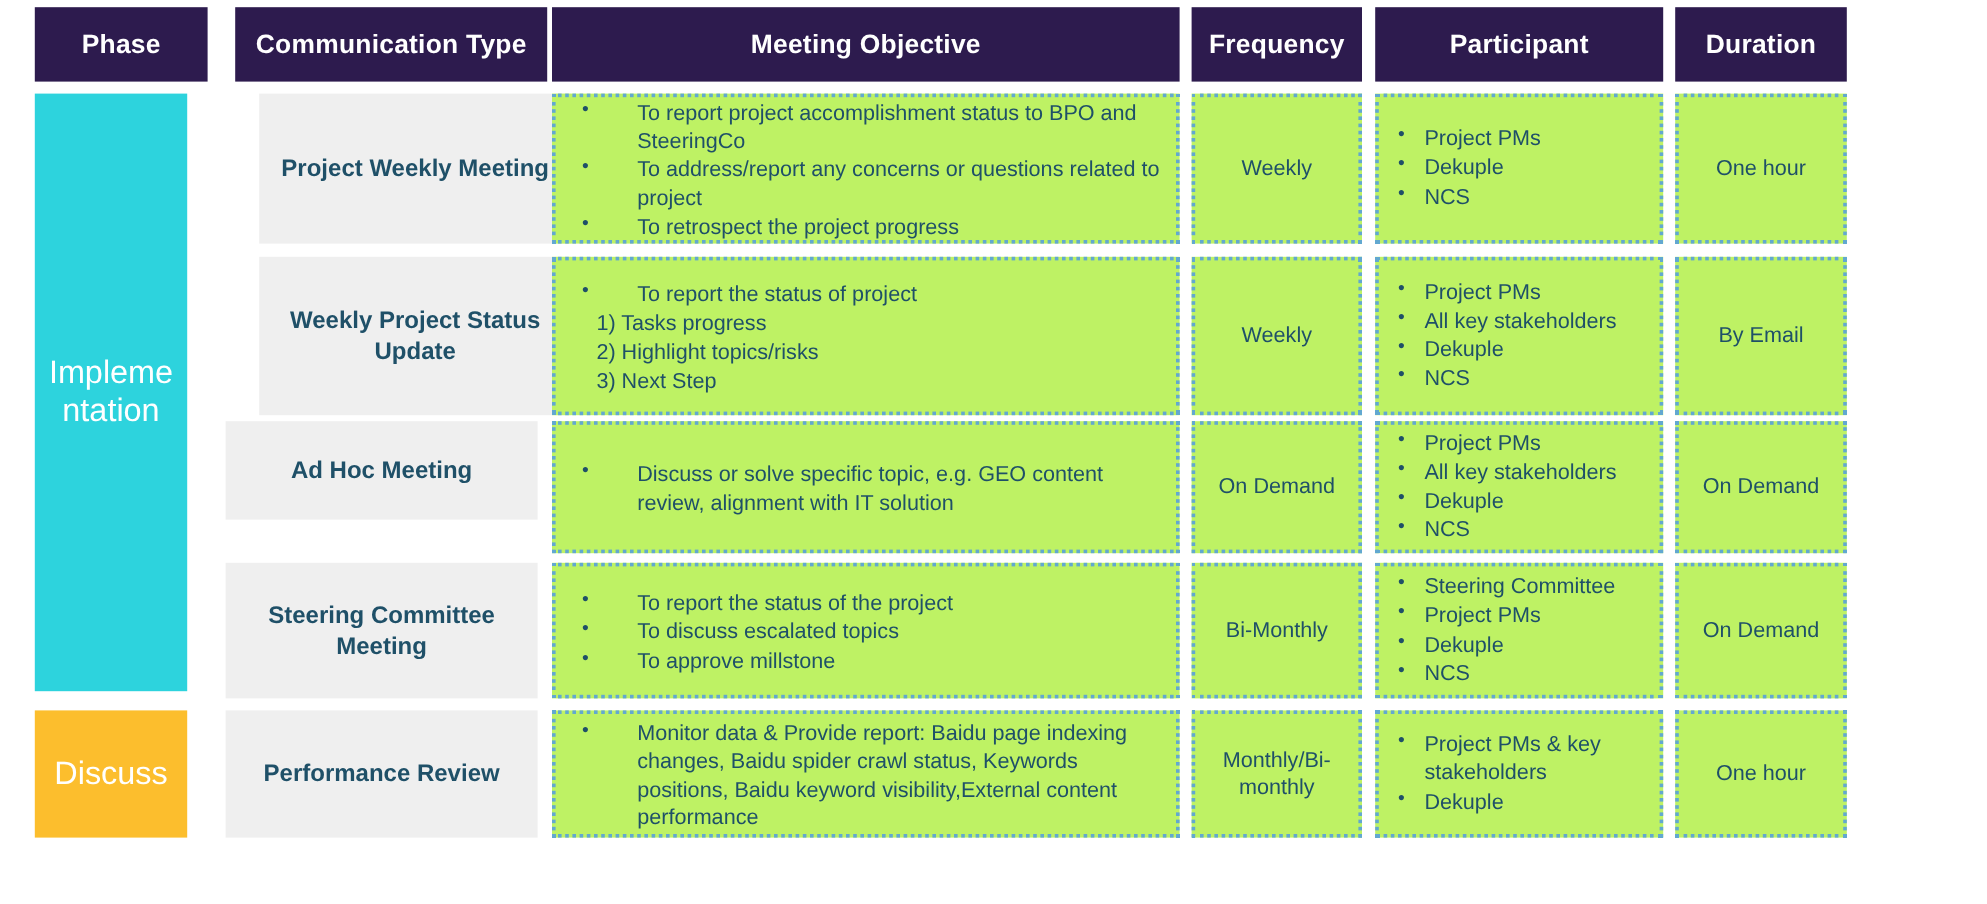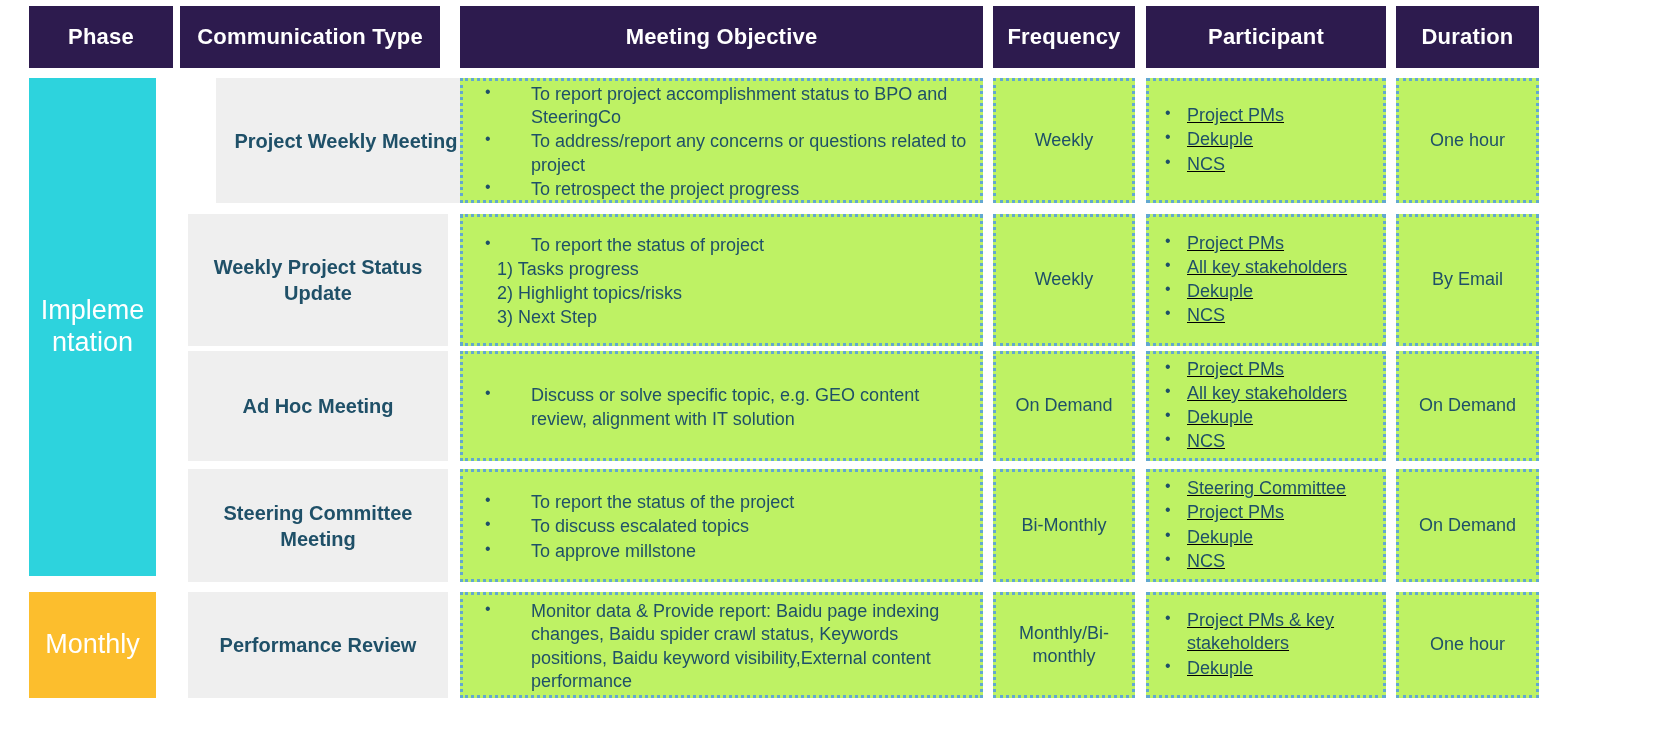--- a/index.html
+++ b/index.html
@@ -38,21 +38,21 @@
     font-size: 22px;
     font-weight: bold;
     display: flex;
     align-items: center;
     justify-content: center;
     text-align: center;
     letter-spacing: .2px;
     font-family: "Liberation Sans", sans-serif;
   }
   .hdr-phase      { left: 29px;   width: 144px; }
-  .hdr-commtype   { left: 180px;  width: 260px; }
+  .hdr-commtype   { left: 196px;  width: 260px; }
   .hdr-objective  { left: 460px;  width: 523px; }
   .hdr-frequency  { left: 993px;  width: 142px; }
   .hdr-participant{ left: 1146px; width: 240px; }
   .hdr-duration   { left: 1396px; width: 143px; }
 
   
   .grid {
     position: absolute;
     left: 0;
     top: 0;
@@ -122,21 +122,20 @@
     font-size: 18px;
     line-height: 1.3;
     padding: 0 6px;
   }
   .participant-cell {
     left: 1146px;
     width: 240px;
     display: flex;
     align-items: center;
     padding: 0 8px 0 4px;
-    text-decoration: underline;
   }
   .duration-cell {
     left: 1396px;
     width: 143px;
     display: flex;
     align-items: center;
     justify-content: center;
     text-align: center;
     color: #1f5068;
     font-size: 18px;
@@ -213,21 +212,21 @@
     <div class="hdr hdr-participant">Participant</div>
     <div class="hdr hdr-duration">Duration</div>
   </div>
 
   <div class="grid" id="grid">
       <div class="cell phase-cell phase-implementation" style="top: 78px; height: 498px; background: rgb(45, 211, 221);">
         <span style="white-space: pre-line;">Impleme
 ntation</span>
       </div>
       <div class="cell phase-cell phase-review" style="top: 592px; height: 106px; background: rgb(252, 190, 45);">
-        <span style="white-space: pre-line;">Monthly</span>
+        <span style="white-space: pre-line;">Discuss</span>
       </div>
       <div class="cell commtype-cell" style="top: 78px; height: 125px; margin-left: 28px;">
         <span>Project Weekly Meeting</span>
       </div>
       <div class="cell objective-cell dotted" style="top: 78px; height: 125px;">
         <ul class="obj-list">
           <li>To report project accomplishment status to BPO and SteeringCo</li>
           <li>To address/report any concerns or questions related to project</li>
           <li>To retrospect the project progress</li>
         </ul>
@@ -238,21 +237,21 @@
       <div class="cell participant-cell dotted" style="top: 78px; height: 125px;">
         <ul class="part-list">
           <li>Project PMs</li>
           <li>Dekuple</li>
           <li>NCS</li>
         </ul>
       </div>
       <div class="cell duration-cell dotted" style="top: 78px; height: 125px;">
         <span>One hour</span>
       </div>
-      <div class="cell commtype-cell" style="top: 214px; height: 132px;">
+      <div class="cell commtype-cell" style="top: 214px; height: 132px; margin-left: 28px;">
         <span>Weekly Project Status Update</span>
       </div>
       <div class="cell objective-cell dotted" style="top: 214px; height: 132px;">
         <ul class="obj-list">
           <li>To report the status of project</li>
           <li class="plain">1) Tasks progress</li>
           <li class="plain">2) Highlight topics/risks</li>
           <li class="plain">3) Next Step</li>
         </ul>
       </div>
@@ -263,21 +262,21 @@
         <ul class="part-list">
           <li>Project PMs</li>
           <li>All key stakeholders</li>
           <li>Dekuple</li>
           <li>NCS</li>
         </ul>
       </div>
       <div class="cell duration-cell dotted" style="top: 214px; height: 132px;">
         <span>By Email</span>
       </div>
-      <div class="cell commtype-cell" style="top: 351px; height: 110px;">
+      <div class="cell commtype-cell" style="top: 351px; height: 82px;">
         <span>Ad Hoc Meeting</span>
       </div>
       <div class="cell objective-cell dotted" style="top: 351px; height: 110px;">
         <ul class="obj-list">
           <li>Discuss or solve specific topic, e.g. GEO content review, alignment with IT solution</li>
         </ul>
       </div>
       <div class="cell freq-cell dotted" style="top: 351px; height: 110px;">
         <span>On Demand</span>
       </div>

